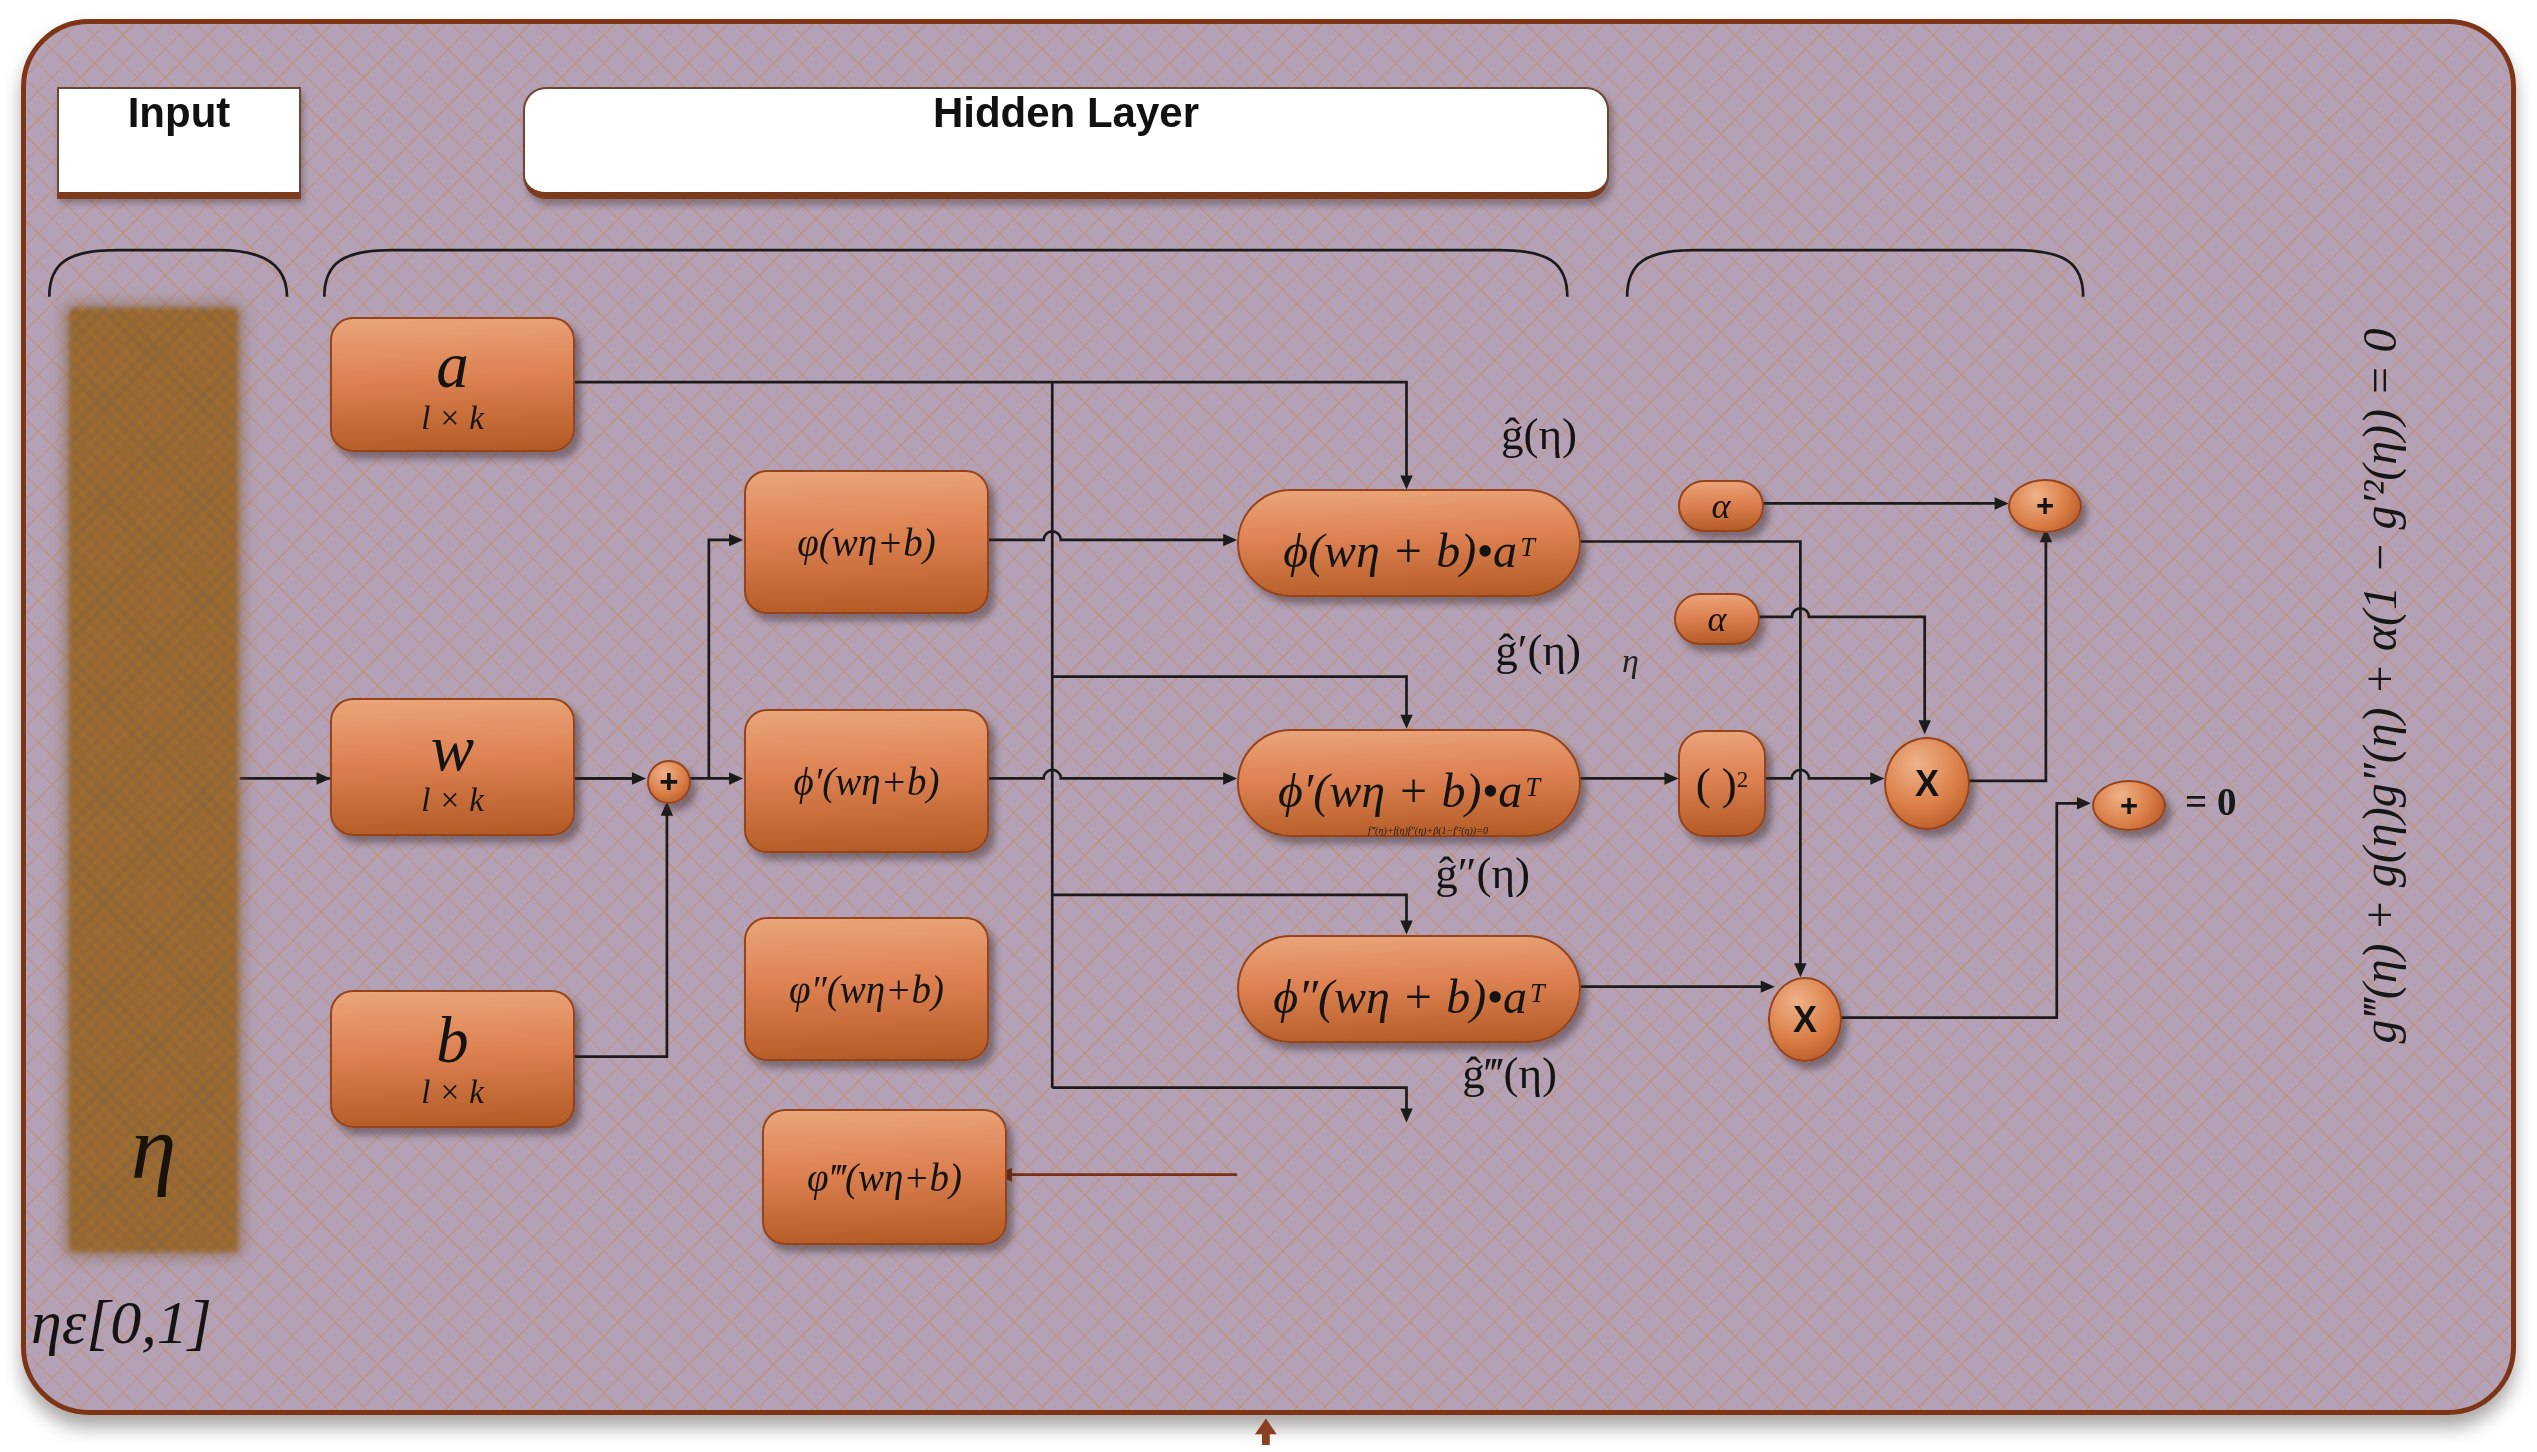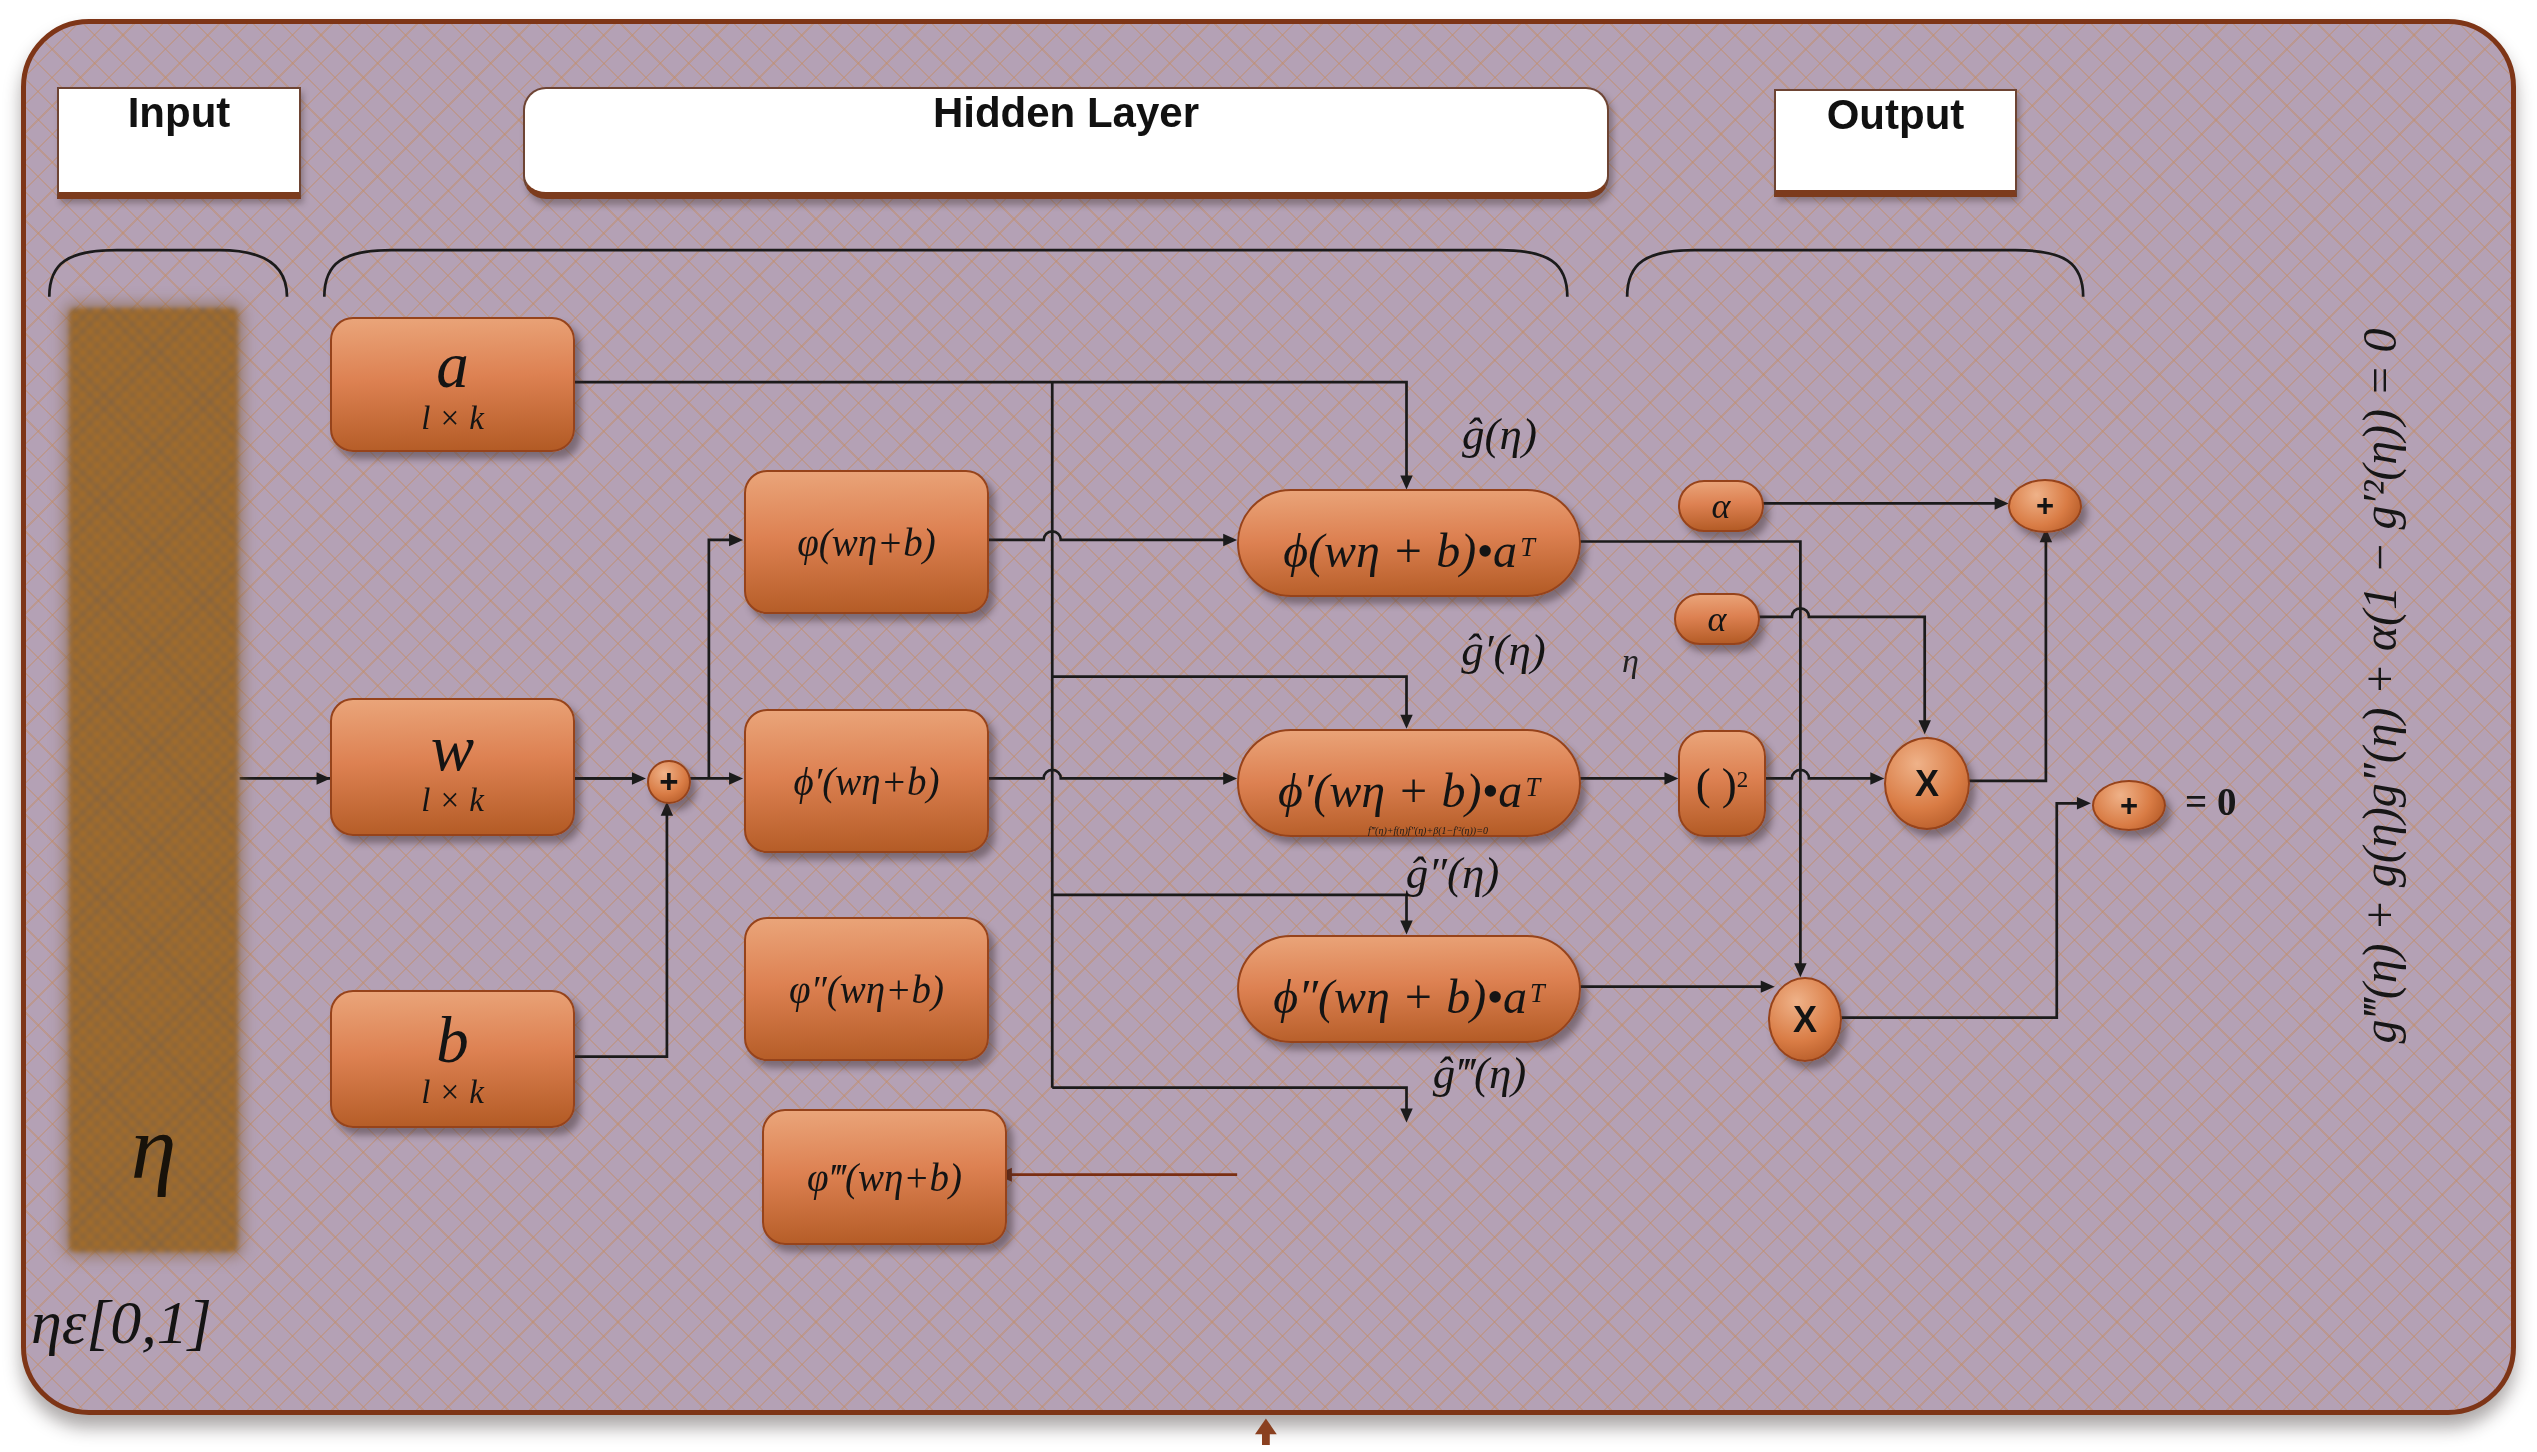--- a/index.html
+++ b/index.html
@@ -40,21 +40,21 @@
   .mletter{font-style:italic;font-size:65px;line-height:1.0;}
   .mdim{font-style:italic;font-size:33px;line-height:1.1;margin-top:1.6px;}
   .htext{font-style:italic;font-size:39px;}
   .ntext{font-style:italic;font-size:48px;white-space:nowrap;margin-top:14px;}
   .ntext sup{font-size:26.4px;font-style:italic;margin-left:3.1px;vertical-align:11px;}
   .atext{font-style:italic;font-size:36px;}
   .optext{font-family:"Liberation Sans", sans-serif;font-weight:bold;font-size:36px;}
   .sqtext{font-size:45px;white-space:nowrap;}
   .sqtext sup{font-size:23px;vertical-align:12.4px;}
   
-  .glabel{position:absolute;width:155px;text-align:center;font-style:italic;font-size:45px;color:#141414;white-space:nowrap;}
+  .glabel{position:absolute;width:155px;text-align:right;font-size:45px;color:#141414;white-space:nowrap;}
   #tiny-ode{position:absolute;left:1358px;top:825px;width:140px;text-align:center;
             font-style:italic;font-size:10px;color:#1a1a1a;white-space:nowrap;}
   #eta-small{position:absolute;left:1622px;top:642px;font-style:italic;font-size:34px;color:#222;}
   #eq-zero{position:absolute;left:2185px;top:779px;font-size:39px;font-weight:bold;color:#181818;white-space:nowrap;}
   #rot-ode{position:absolute;left:1796px;top:651px;width:1165px;height:70px;
            transform:rotate(-90deg);display:flex;align-items:center;justify-content:center;
            font-style:italic;font-size:48px;color:#161616;white-space:nowrap;}
   #eta-range{position:absolute;left:31px;top:1287px;font-style:italic;font-size:62px;color:#141414;white-space:nowrap;}
   svg.wires{position:absolute;left:0;top:0;pointer-events:none;}
 </style>
@@ -142,23 +142,20 @@
       <rect fill="#8a4020" x="1624" y="1844" width="10" height="16"></rect>
     </g>
   </svg>
 
   <div class="hdr" style="left:57px;top:87px;width:240px;height:103px;">
       <span>Input</span>
     </div>
   <div class="hdr" style="left:523px;top:87px;width:1082px;height:103px;border-radius:23px;">
       <span>Hidden Layer</span>
     </div>
-  <div class="hdr" style="left:1774px;top:89px;width:239px;height:99px;">
-      <span>Output</span>
-    </div>
 
   <div id="etabar">
       <div class="weave"></div>
     </div>
   <div id="etabar-label">η</div>
   <div id="eta-range">ηε[0,1]</div>
 
   <div class="node rbox" style="left:330px;top:317px;width:241px;height:131px;">
     <div class="mletter">a</div>
     <div class="mdim">l × k</div>

